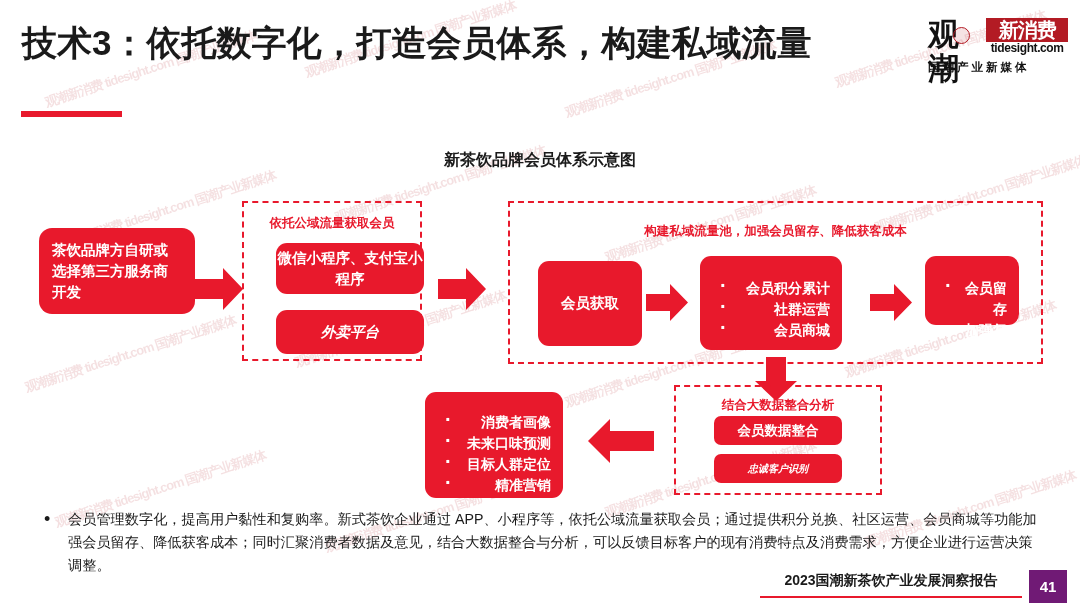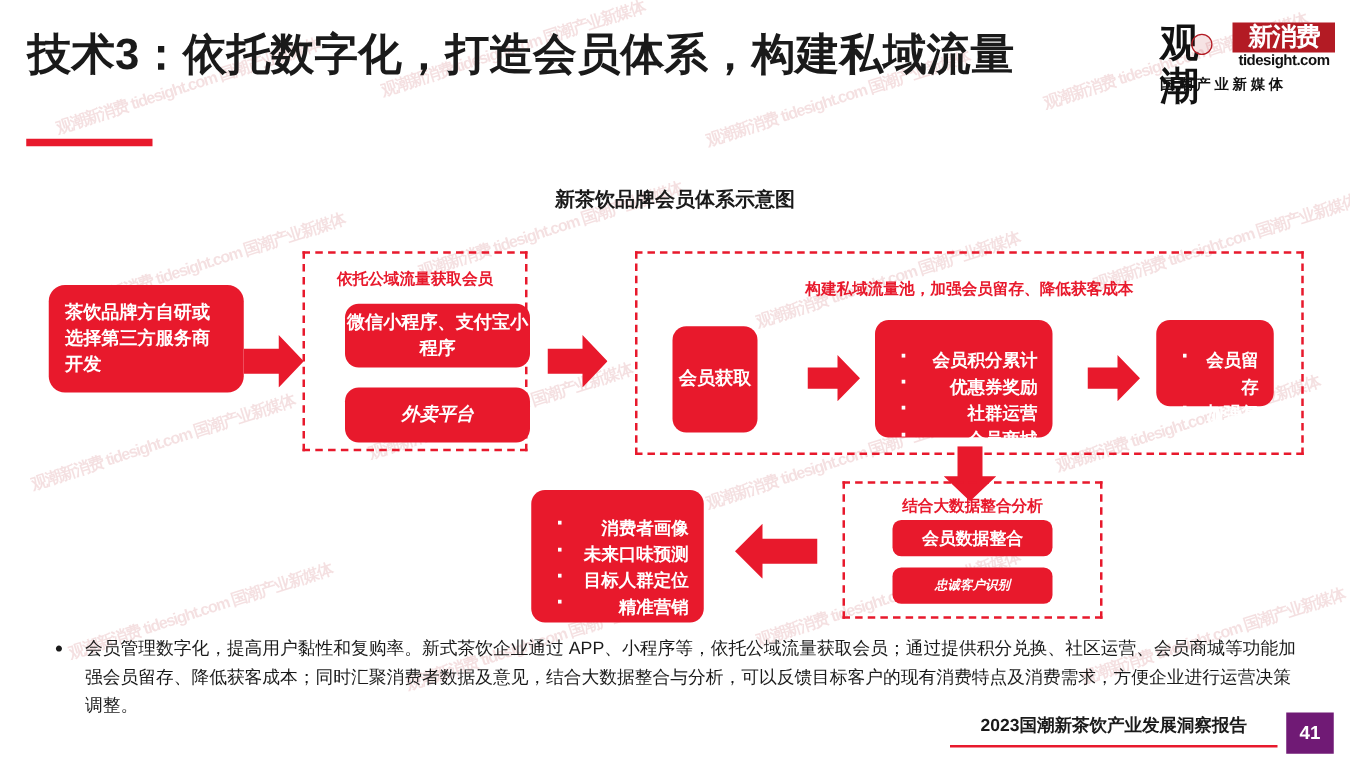--- a/index.html
+++ b/index.html
@@ -296,32 +296,31 @@
 <div class="arrow" style="left:438px; top:268px; width:48px; height:42px;">
   <svg width="48" height="42" viewBox="0 0 48 42">
     <polygon points="0,11 28,11 28,0 48,21 28,42 28,31 0,31" fill="#e8192c"></polygon>
   </svg>
 </div>
 
 <div class="dashbox" style="left:508px; top:201px; width:535px; height:163px;">
   <div class="dash-label" style="top:20px;">构建私域流量池，加强会员留存、降低获客成本</div>
 </div>
 
-<div class="redbox" style="left:538px; top:261px; width:68px; height:85px;">会员获取</div>
+<div class="redbox" style="left:538px; top:261px; width:104px; height:85px;">会员获取</div>
 
 <div class="arrow" style="left:646px; top:284px; width:42px; height:37px;">
   <svg width="42" height="37" viewBox="0 0 42 37">
     <polygon points="0,10 24,10 24,0 42,18.5 24,37 24,27 0,27" fill="#e8192c"></polygon>
   </svg>
 </div>
 
 <div class="redbox" style="left:700px; top:256px; width:142px; height:94px; display:block; padding:10px 0 0 0;">
   <ul class="bullets">
     <li>会员积分累计</li>
-    <li>优惠券奖励</li>
     <li>社群运营</li>
     <li>会员商城</li>
   </ul>
 </div>
 
 <div class="arrow" style="left:870px; top:284px; width:42px; height:37px;">
   <svg width="42" height="37" viewBox="0 0 42 37">
     <polygon points="0,10 24,10 24,0 42,18.5 24,37 24,27 0,27" fill="#e8192c"></polygon>
   </svg>
 </div>

